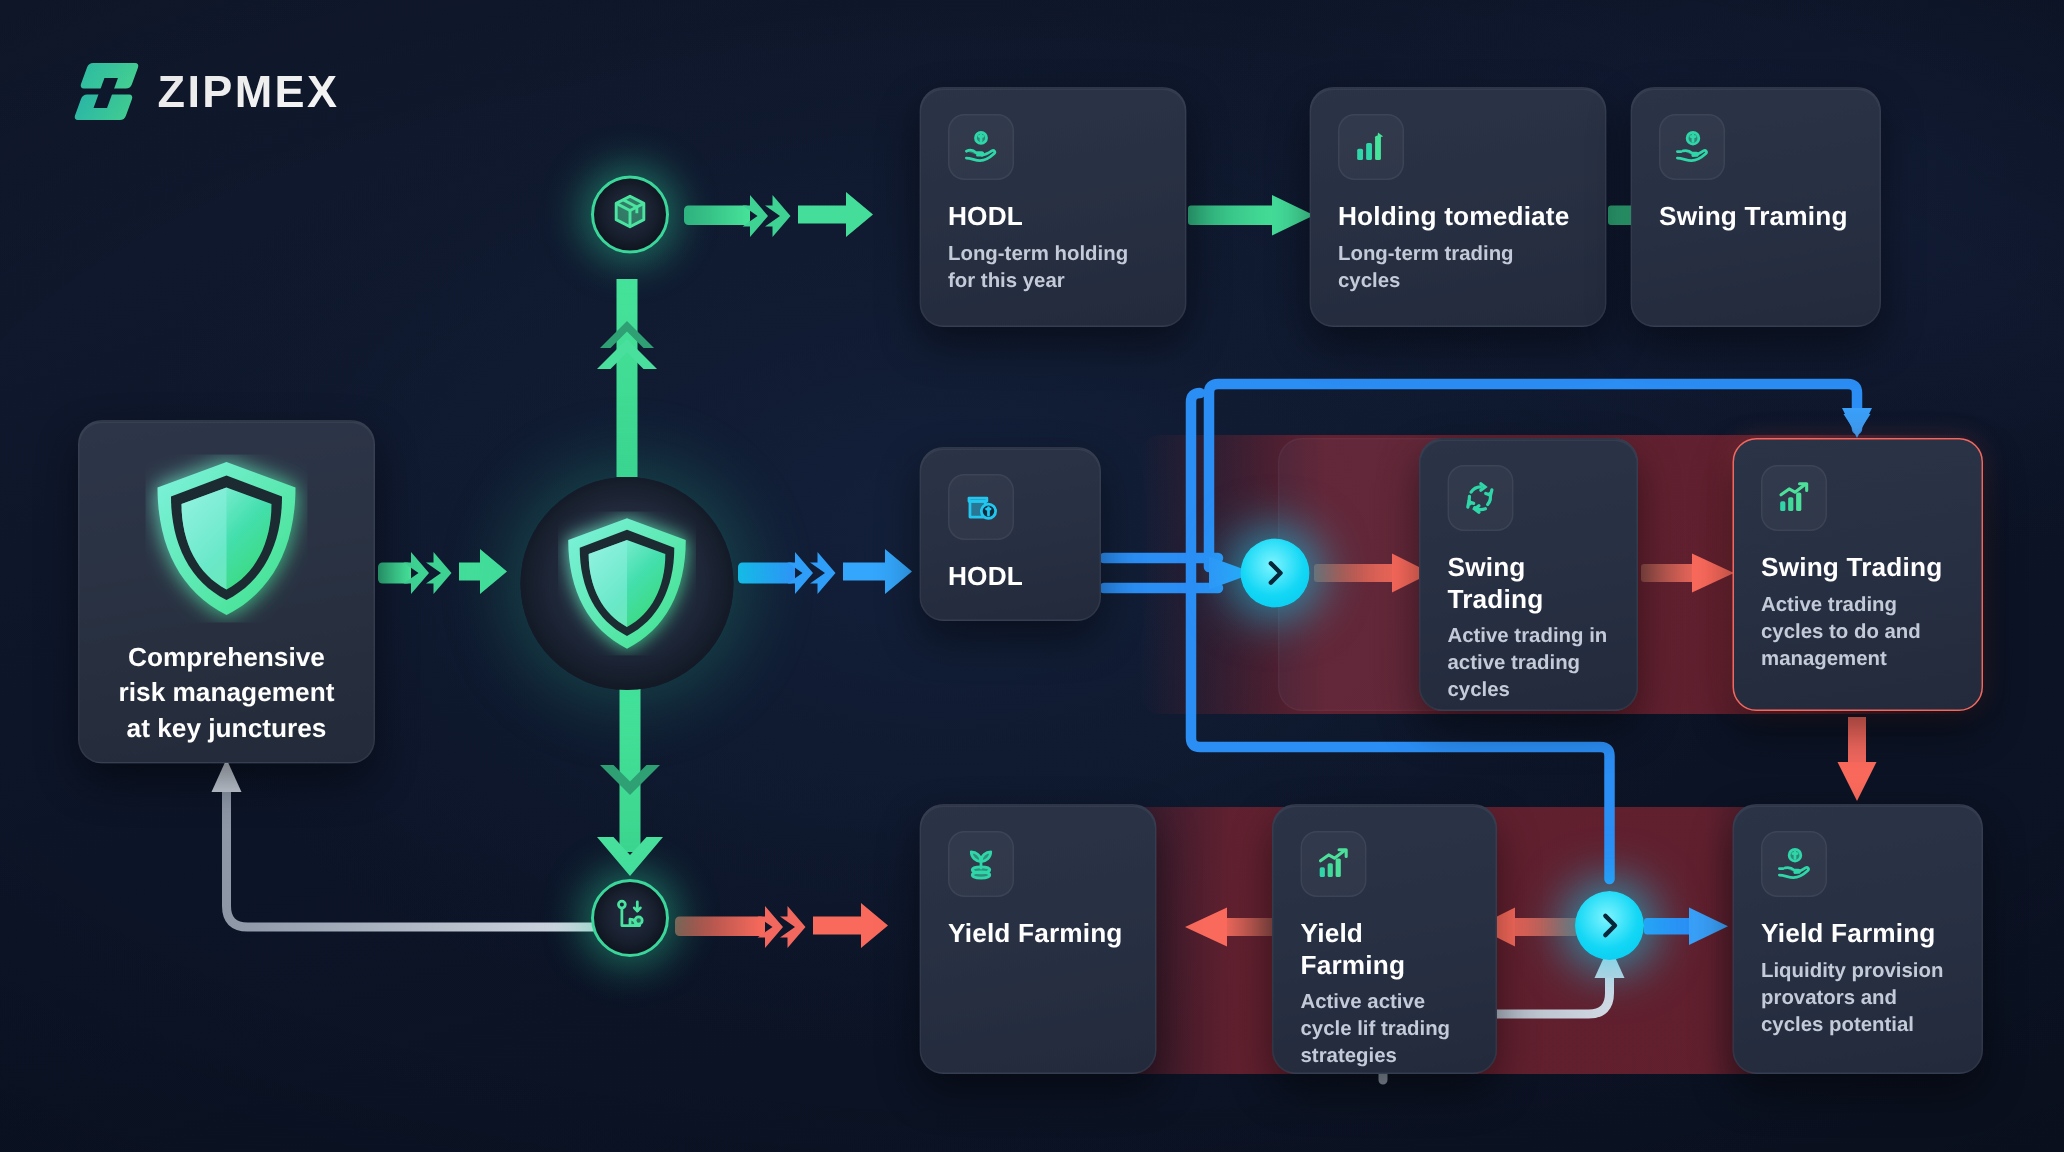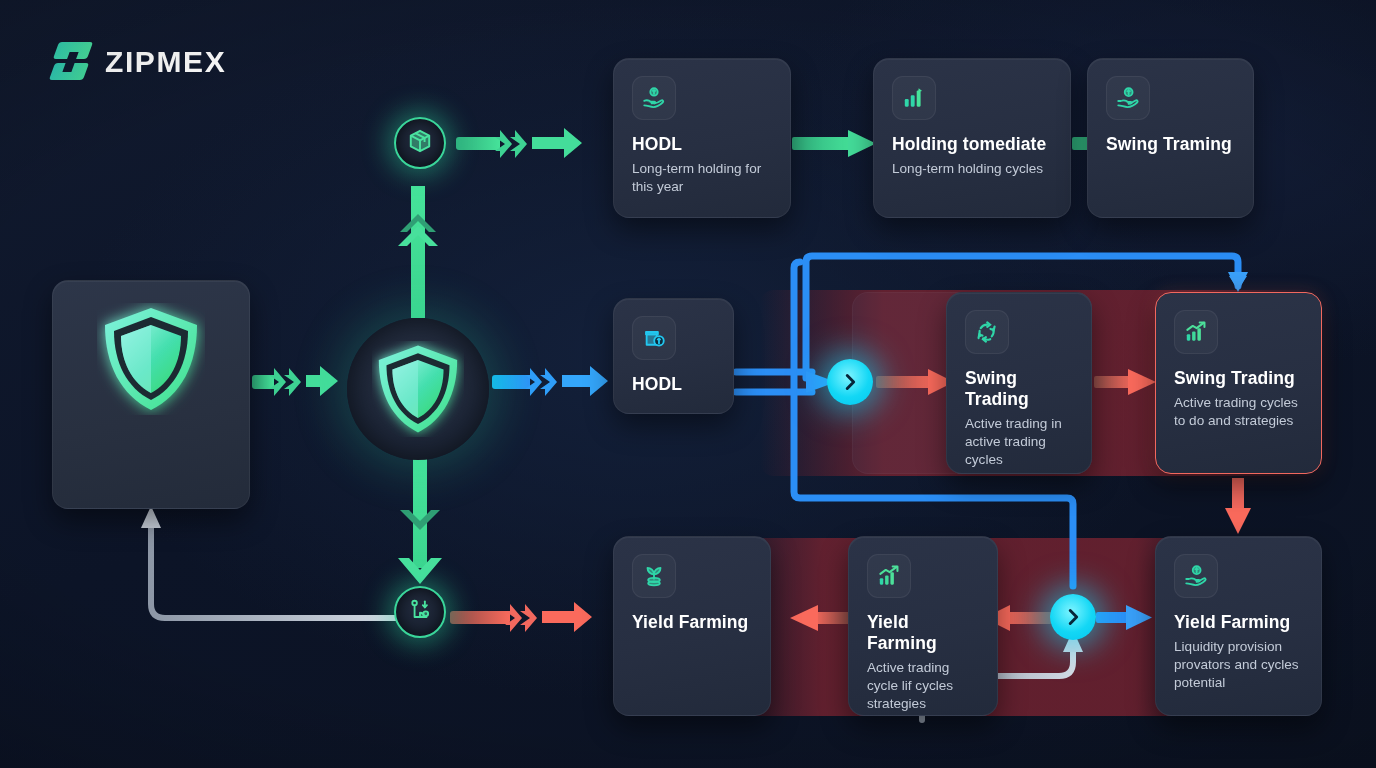--- a/index.html
+++ b/index.html
@@ -44,21 +44,21 @@
   }
   .card.alert { border:1.6px solid #f2685e; box-shadow:0 12px 28px rgba(0,0,0,.45),0 0 18px rgba(242,104,94,.18); }
   .card .iconbox {
     width:44px; height:44px; border-radius:11px;
     background:rgba(255,255,255,.035);
     border:1px solid rgba(255,255,255,.06);
     display:flex; align-items:center; justify-content:center;
     margin-bottom:14px;
   }
   .card h3 { font-size:17.5px; font-weight:bold; letter-spacing:.1px; line-height:1.2; color:#fff; margin-bottom:5px; }
-  .card p { font-size:13.6px; line-height:1.34; color:#c3cbd8; font-weight:normal; }
+  .card p { font-size:13.6px; line-height:1.34; color:#c3cbd8; font-weight:bold; }
 
   
   #hero {
     left:52px; top:280px; width:198px; height:229px;
     padding:0; text-align:center;
     background:linear-gradient(170deg,#2d3649 0%,#283040 60%,#232b3a 100%);
   }
   #hero .shieldwrap { margin:22px auto 12px; width:108px; height:112px; position:relative; }
   #hero .txt { font-size:17.5px; font-weight:bold; line-height:1.33; color:#fff; padding:0 10px; }
 
@@ -271,20 +271,25 @@
           </filter>
         </defs>
         <g filter="url(#glowA)">
           <path d="M54 5 L100 22 C100 62 84 92 54 107 C24 92 8 62 8 22 Z" fill="url(#shOut)"></path>
           <path d="M54 14 L91 28 C91 60 78 85 54 97 C30 85 17 60 17 28 Z" fill="#1b2a33"></path>
           <path d="M54 22 L84 33 C84 59 73 80 54 90 C35 80 24 59 24 33 Z" fill="url(#shIn)"></path>
           <path d="M54 22 L54 90 C35 80 24 59 24 33 Z" fill="#8df0e0" opacity=".55"></path>
         </g>
       </svg>
     </div>
+    <div class="txt">
+      <span>Comprehensive</span><br>
+      <span>risk management</span><br>
+      <span>at key junctures</span>
+    </div>
   </div>
 
   <div id="hub">
     <div class="shieldwrap">
       <svg viewBox="0 0 108 112" width="92" height="96">
         <g filter="url(#glowA)">
           <path d="M54 5 L100 22 C100 62 84 92 54 107 C24 92 8 62 8 22 Z" fill="url(#shOut)"></path>
           <path d="M54 14 L91 28 C91 60 78 85 54 97 C30 85 17 60 17 28 Z" fill="#1b2a33"></path>
           <path d="M54 22 L84 33 C84 59 73 80 54 90 C35 80 24 59 24 33 Z" fill="url(#shIn)"></path>
           <path d="M54 22 L54 90 C35 80 24 59 24 33 Z" fill="#8df0e0" opacity=".55"></path>
@@ -348,21 +353,21 @@
   <div class="card" style="left:873px; top:58px; width:198px; height:160px;">
     <div class="iconbox">
       <svg width="26" height="26" viewBox="0 0 24 24" fill="none">
         <rect x="3.5" y="13" width="3.6" height="7" rx="1" fill="#2fd6a8"></rect>
         <rect x="9" y="9.5" width="3.6" height="10.5" rx="1" fill="#2fd6a8"></rect>
         <rect x="14.5" y="5" width="3.6" height="15" rx="1" fill="#46e39a"></rect>
         <path d="M16.3 3 l3.2 2.6 -3.6 .6 z" fill="#46e39a"></path>
       </svg>
     </div>
     <h3>Holding tomediate</h3>
-    <p>Long-term holding cycles</p>
+    <p>Long-term trading cycles</p>
   </div>
 
   <div class="card" style="left:1087px; top:58px; width:167px; height:160px;">
     <div class="iconbox">
       <svg width="26" height="26" viewBox="0 0 24 24" fill="none" stroke="#2fd6a8" stroke-width="1.7" stroke-linecap="round" stroke-linejoin="round">
         <circle cx="12.6" cy="6.6" r="3.6" fill="#2fd6a8" fill-opacity=".5"></circle>
         <path d="M12.6 4.6 v4 M11.3 5.6 h2.6"></path>
         <path d="M3 14.8 h2.4 M6.6 14.4 c2.2-.6 4.2 .2 5.4 1.3 h2.6 c1 0 1 1.5 0 1.5 h-2" fill="#2fd6a8" fill-opacity=".35"></path>
         <path d="M12.6 17.2 c2.4-.2 4.6-1.6 6.4-2.8 1.4-.9 2.6 .7 1.4 1.8 -2.6 2.4-5.6 4.2-8.8 4.2 -3 0-5.6-1.6-8.6-1.6"></path>
       </svg>
@@ -403,21 +408,21 @@
     <div class="iconbox">
       <svg width="26" height="26" viewBox="0 0 24 24" fill="none">
         <rect x="3.5" y="14" width="3.2" height="6" rx="1" fill="#2fd6a8"></rect>
         <rect x="8.4" y="11.5" width="3.2" height="8.5" rx="1" fill="#3fd99a"></rect>
         <rect x="13.3" y="8.6" width="3.2" height="11.4" rx="1" fill="#4ce09a"></rect>
         <path d="M4 10 L9 6.4 L12.6 8.4 L19 3.6" stroke="#4ce09a" stroke-width="1.9" stroke-linecap="round" stroke-linejoin="round"></path>
         <path d="M15.4 3.2 h4.4 v4.2" stroke="#4ce09a" stroke-width="1.9" stroke-linecap="round" stroke-linejoin="round"></path>
       </svg>
     </div>
     <h3>Swing Trading</h3>
-    <p>Active trading cycles to do and strategies</p>
+    <p>Active trading cycles to do and management</p>
   </div>
 
   <div class="card" style="left:613px; top:536px; width:158px; height:180px;">
     <div class="iconbox">
       <svg width="26" height="26" viewBox="0 0 24 24" fill="none" stroke="#2fd6a8" stroke-width="1.7" stroke-linecap="round" stroke-linejoin="round">
         <path d="M12 10.5 C12 7 9 4.5 6 4.5 C6 8 8.8 10.4 12 10.5 Z" fill="#2fd6a8" fill-opacity=".55"></path>
         <path d="M12 10.5 C12 7 15 4.5 18 4.5 C18 8 15.2 10.4 12 10.5 Z" fill="#2fd6a8" fill-opacity=".55"></path>
         <path d="M12 10.5 v4"></path>
         <ellipse cx="12" cy="15.6" rx="5.4" ry="1.9" fill="#2fd6a8" fill-opacity=".55"></ellipse>
         <ellipse cx="12" cy="18.8" rx="5.4" ry="1.9" fill="#2fd6a8" fill-opacity=".55"></ellipse>
@@ -430,21 +435,21 @@
     <div class="iconbox">
       <svg width="26" height="26" viewBox="0 0 24 24" fill="none">
         <rect x="3.5" y="14" width="3.2" height="6" rx="1" fill="#2fd6a8"></rect>
         <rect x="8.4" y="11.5" width="3.2" height="8.5" rx="1" fill="#3fd99a"></rect>
         <rect x="13.3" y="8.6" width="3.2" height="11.4" rx="1" fill="#4ce09a"></rect>
         <path d="M4 10 L9 6.4 L12.6 8.4 L19 3.6" stroke="#4ce09a" stroke-width="1.9" stroke-linecap="round" stroke-linejoin="round"></path>
         <path d="M15.4 3.2 h4.4 v4.2" stroke="#4ce09a" stroke-width="1.9" stroke-linecap="round" stroke-linejoin="round"></path>
       </svg>
     </div>
     <h3>Yield Farming</h3>
-    <p>Active trading cycle lif cycles strategies</p>
+    <p>Active active cycle lif trading strategies</p>
   </div>
 
   <div class="card" style="left:1155px; top:536px; width:167px; height:180px;">
     <div class="iconbox">
       <svg width="26" height="26" viewBox="0 0 24 24" fill="none" stroke="#2fd6a8" stroke-width="1.7" stroke-linecap="round" stroke-linejoin="round">
         <circle cx="12.6" cy="6.6" r="3.6" fill="#2fd6a8" fill-opacity=".5"></circle>
         <path d="M12.6 4.6 v4 M11.3 5.6 h2.6"></path>
         <path d="M3 14.8 h2.4 M6.6 14.4 c2.2-.6 4.2 .2 5.4 1.3 h2.6 c1 0 1 1.5 0 1.5 h-2" fill="#2fd6a8" fill-opacity=".35"></path>
         <path d="M12.6 17.2 c2.4-.2 4.6-1.6 6.4-2.8 1.4-.9 2.6 .7 1.4 1.8 -2.6 2.4-5.6 4.2-8.8 4.2 -3 0-5.6-1.6-8.6-1.6"></path>
       </svg>

